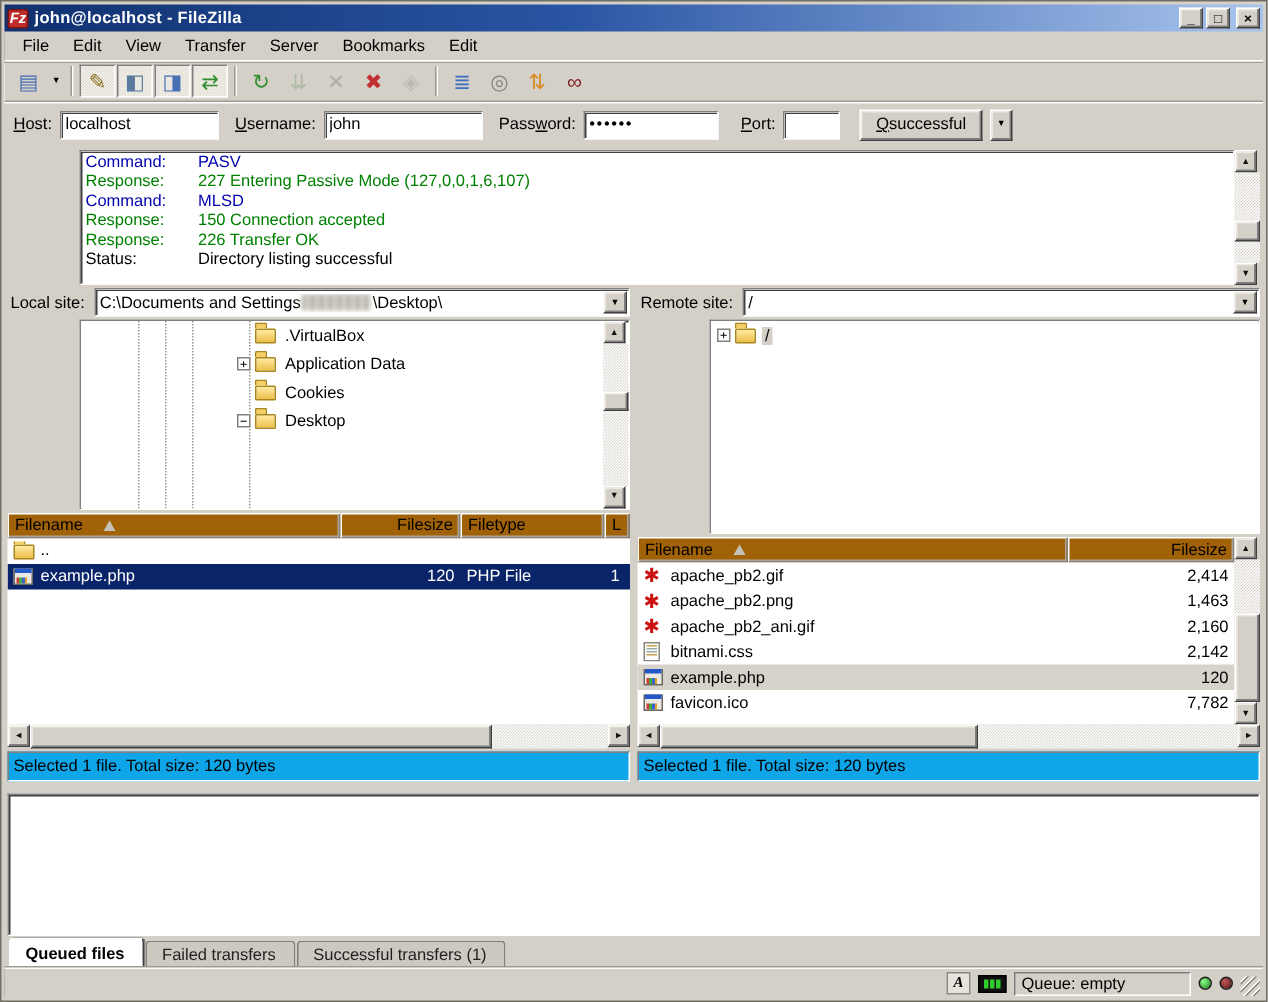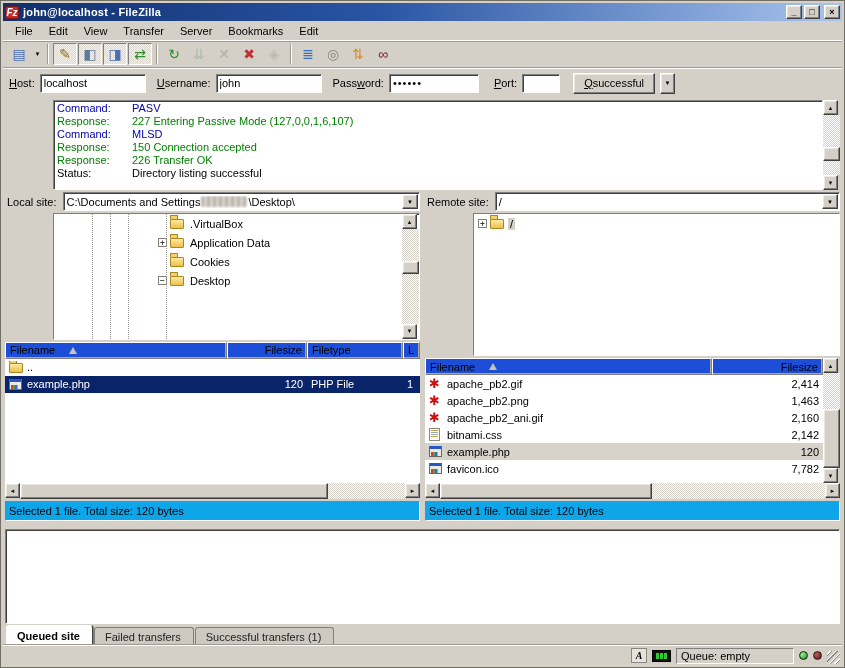--- a/index.html
+++ b/index.html
@@ -89,21 +89,21 @@
   .expand-box { width:9px; height:9px; flex:0 0 9px; background:#fff; border:1px solid #848078;
                 display:flex; align-items:center; justify-content:center;
                 font-size:8px; line-height:7px; font-family:"DejaVu Sans Mono",monospace; }
   .expand-spacer { width:9px; flex:0 0 9px; }
   .tree-label { padding:0 2px; white-space:nowrap; }
   .tree-label.inactive-sel { background:#d4d0c8; }
 
   
   .listhead { height:17px; flex:0 0 17px; display:flex; overflow:hidden; }
   .hcell { height:17px; display:flex; align-items:center; padding:0 4px; white-space:nowrap; overflow:hidden;
-           background:#1d4ed8; border:1px solid; border-color:#fff #848078 #848078 #fff;
+           background:#a16207; border:1px solid; border-color:#fff #848078 #848078 #fff;
            box-shadow:inset -1px -1px 0 #aaa69e; }
   .hcell .sort-arrow { width:0; height:0; margin-left:14px; border-left:4px solid transparent;
            border-right:4px solid transparent; border-bottom:7px solid #c6c2ba; }
   .listbody { flex:1; overflow:hidden; background:#fff; display:flex; flex-direction:column; }
   .lrow { height:17px; flex:0 0 17px; display:flex; align-items:center; white-space:nowrap; }
   .lrow.sel-active { background:#0a246a; color:#fff; }
   .lrow.sel-inactive { background:#d7d3cb; }
   .lcell { padding:0 4px; overflow:hidden; display:flex; align-items:center; gap:3px; }
   .lcell.num { justify-content:flex-end; }
   .status-line { height:20px; flex:0 0 20px; display:flex; align-items:center; padding:2px 3px; margin-top:2px;
@@ -440,21 +440,21 @@
       </div>
       <div class="status-line">Selected 1 file. Total size: 120 bytes</div>
     </div>
   </div>
 
   <div class="h-splitter"></div>
 
   <div class="queuebody"></div>
 
   <div class="tabs" id="queue-tabs">
-      <div class="tab active">Queued site</div>
+      <div class="tab active">Queued files</div>
       <div class="tab">Failed transfers</div>
       <div class="tab">Successful transfers (1)</div>
     </div>
 
   <div class="statusbar">
     <div class="ascii-ind">A</div>
     <div class="speed-ind">
         <i></i>
         <i></i>
         <i></i>

